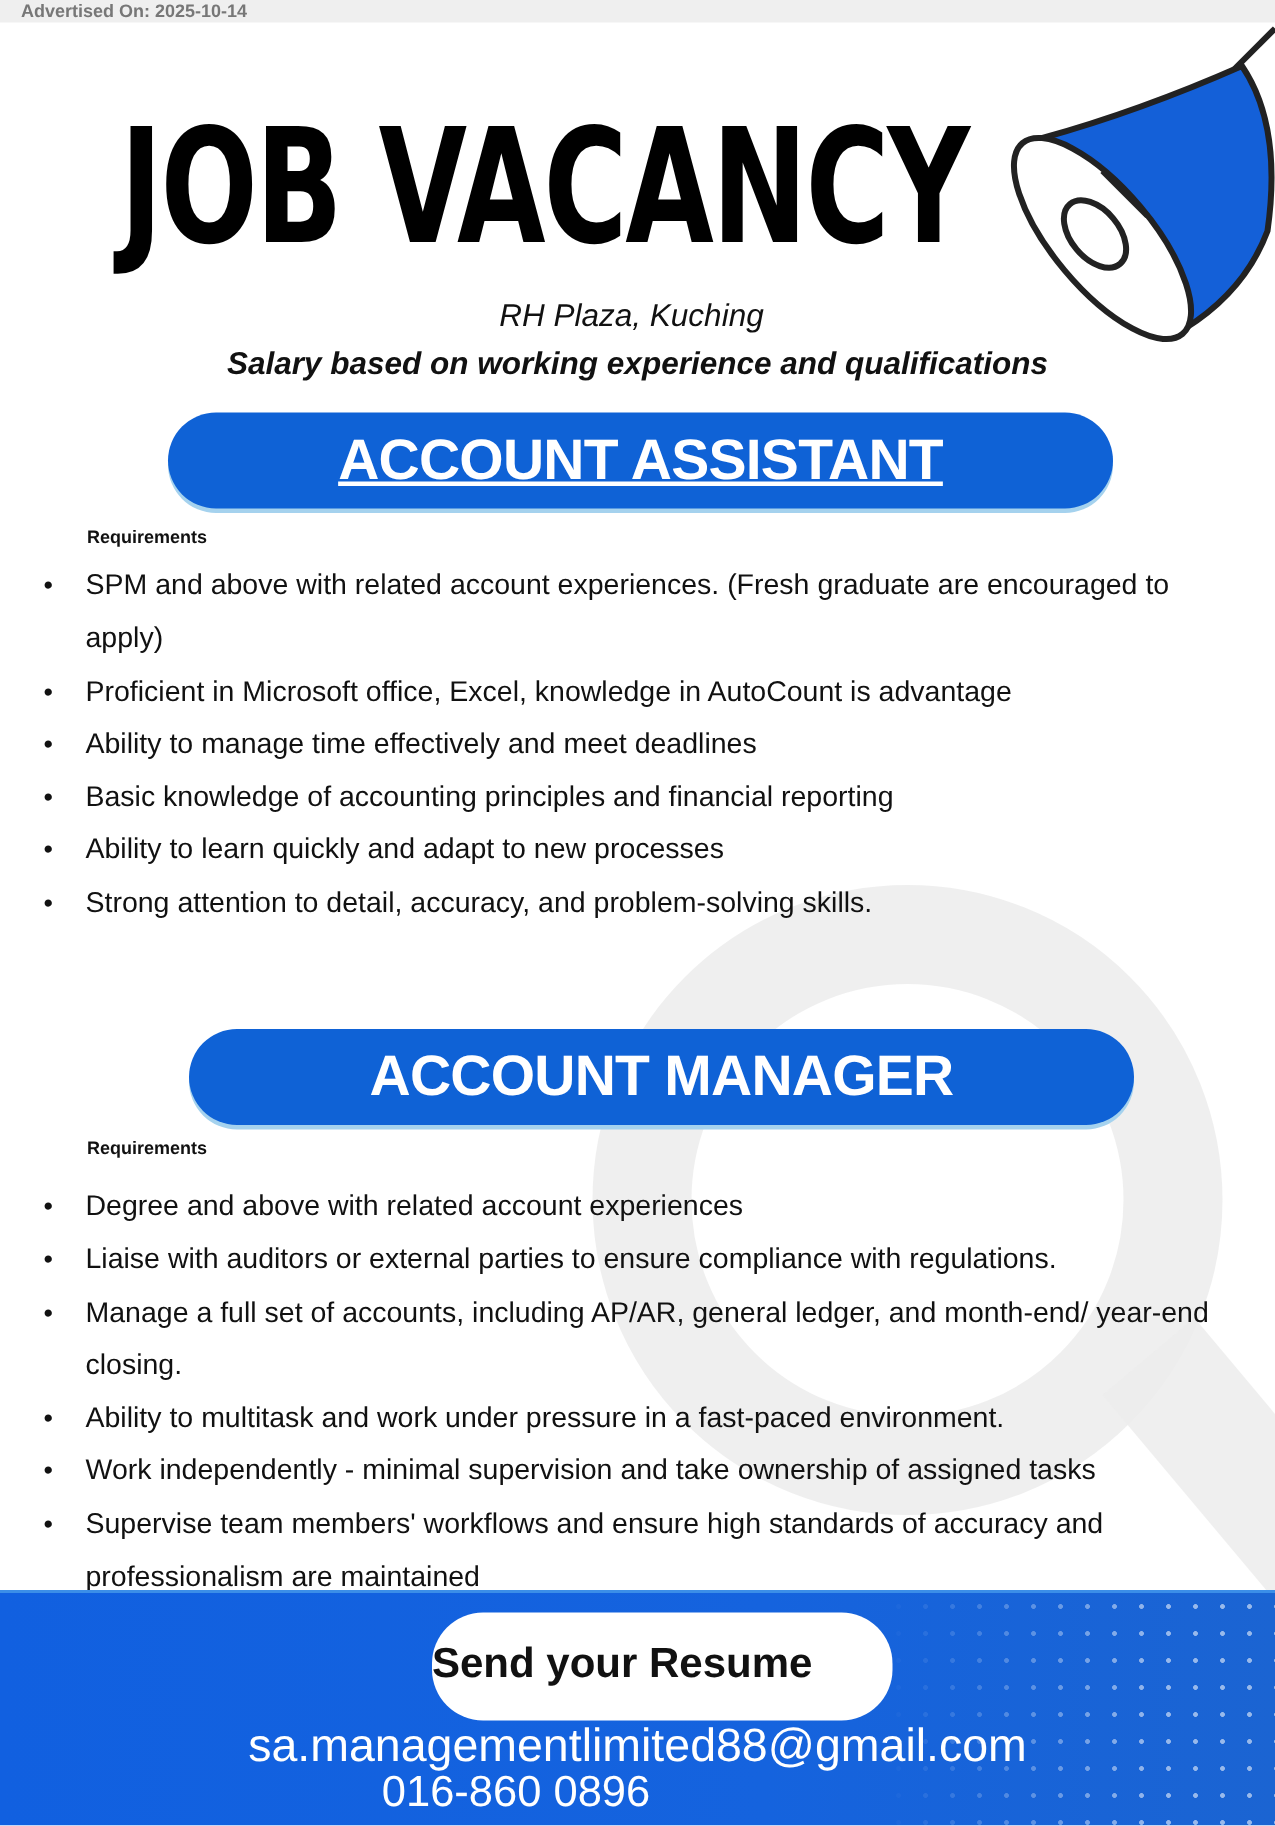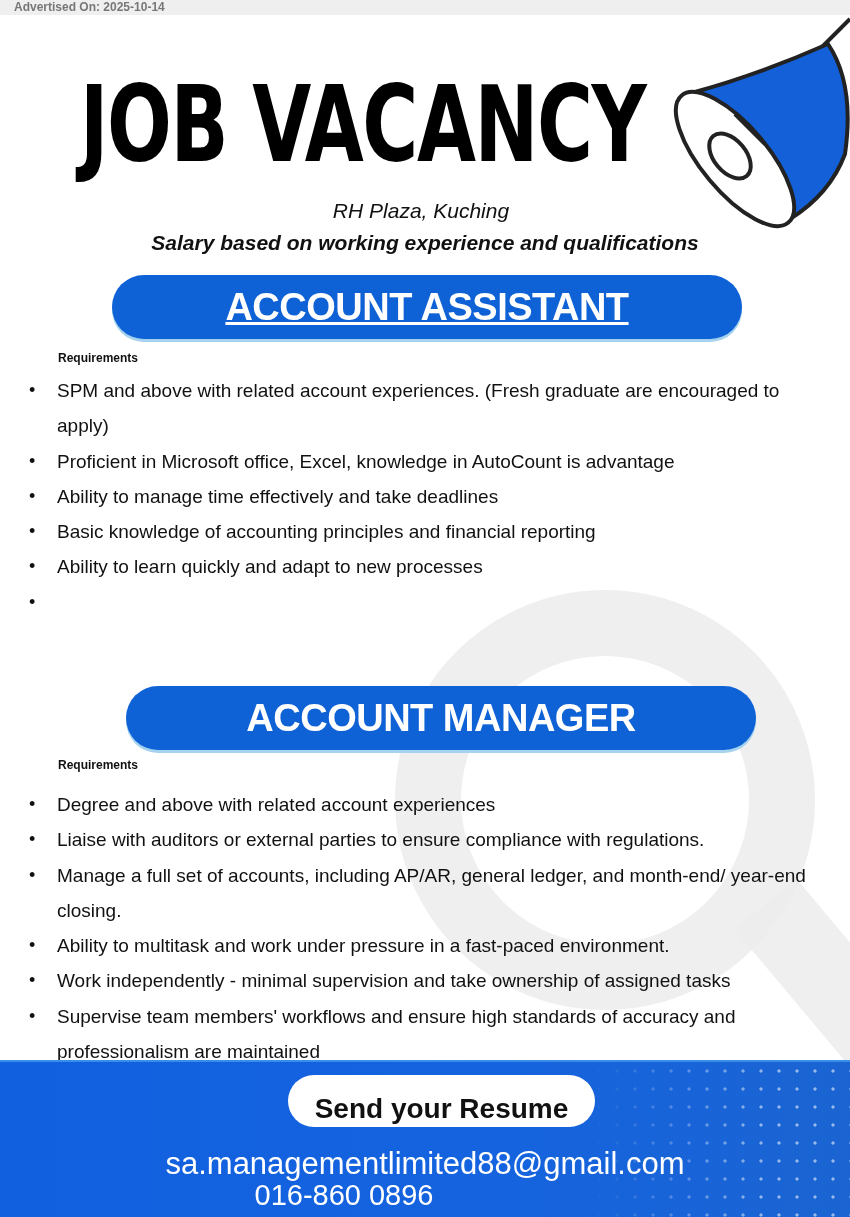--- a/index.html
+++ b/index.html
@@ -75,23 +75,23 @@
     border-top: 2px solid #3b8ee8;
   }
   .dots {
     position: absolute; right: 0; top: 0; width: 260px; height: 157px;
     background-image: radial-gradient(circle, rgba(255,255,255,0.55) 1.4px, transparent 1.8px);
     background-size: 18px 18px;
     -webkit-mask-image: linear-gradient(90deg, transparent 0%, #000 70%);
     mask-image: linear-gradient(90deg, transparent 0%, #000 70%);
   }
   .send-btn {
-    position: absolute; left: 288px; top: 13px; width: 307px; height: 52px;
+    position: absolute; left: 288px; top: 13px; width: 307px; height: 72px;
     background: #fff; border-radius: 34px;
-    font-weight: bold; font-size: 28px; line-height: 68px; text-align: center; color: #111;
+    font-weight: bold; font-size: 28px; line-height: 68px; color: #111;
   }
   .email {
     position: absolute; left: 0; top: 84px; width: 850px; text-align: center;
     color: #fff; font-size: 31px; line-height: 36px; padding-left: 0px;
   }
   .phone {
     position: absolute; left: 0; top: 116px; width: 688px; text-align: center;
     color: #fff; font-size: 29px; line-height: 34px;
   }
 </style>
@@ -116,24 +116,24 @@
 </svg>
 
 <div class="subline location">RH Plaza, Kuching</div>
 <div class="subline salary">Salary based on working experience and qualifications</div>
 
 <div class="pill pill-1">ACCOUNT ASSISTANT</div>
 <div class="section-label req-1">Requirements</div>
 <ul class="req-list list-1">
   <li><span class="bullet">•</span><span>SPM and above with related account experiences. (Fresh graduate are encouraged to apply)</span></li>
   <li><span class="bullet">•</span><span>Proficient in Microsoft office, Excel, knowledge in AutoCount is advantage</span></li>
-  <li><span class="bullet">•</span><span>Ability to manage time effectively and take deadlines</span></li>
+  <li><span class="bullet">•</span><span>Ability to manage time effectively and meet deadlines</span></li>
   <li><span class="bullet">•</span><span>Basic knowledge of accounting principles and financial reporting</span></li>
   <li><span class="bullet">•</span><span>Ability to learn quickly and adapt to new processes</span></li>
-  <li><span class="bullet">•</span></li>
+  <li><span class="bullet">•</span><span>Strong attention to detail, accuracy, and problem-solving skills.</span></li>
 </ul>
 
 <div class="pill pill-2">ACCOUNT MANAGER</div>
 <div class="section-label req-2">Requirements</div>
 <ul class="req-list list-2">
   <li><span class="bullet">•</span><span>Degree and above with related account experiences</span></li>
   <li><span class="bullet">•</span><span>Liaise with auditors or external parties to ensure compliance with regulations.</span></li>
   <li><span class="bullet">•</span><span>Manage a full set of accounts, including AP/AR, general ledger, and month-end/ year-end closing.</span></li>
   <li><span class="bullet">•</span><span>Ability to multitask and work under pressure in a fast-paced environment.</span></li>
   <li><span class="bullet">•</span><span>Work independently - minimal supervision and take ownership of assigned tasks</span></li>

